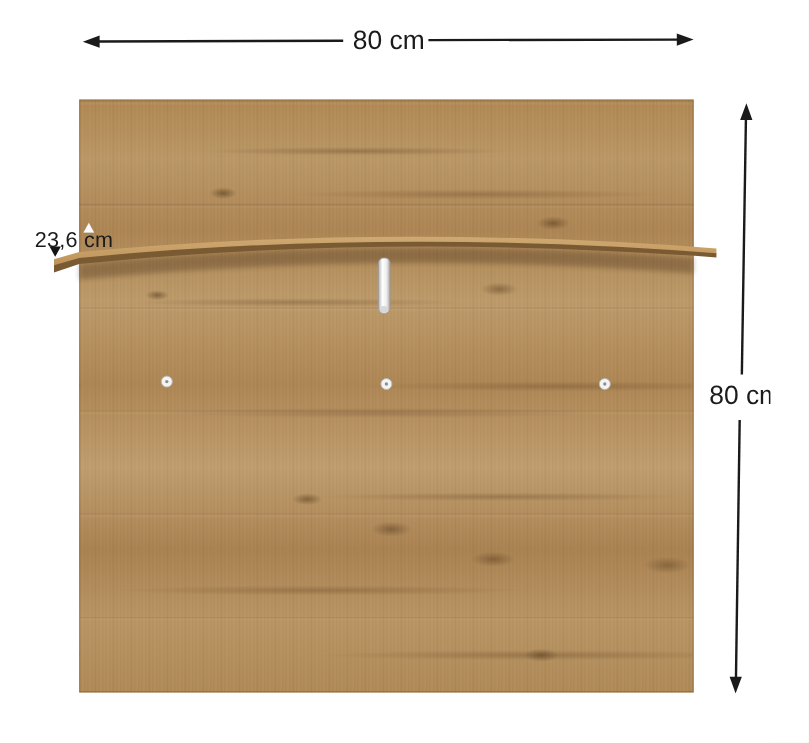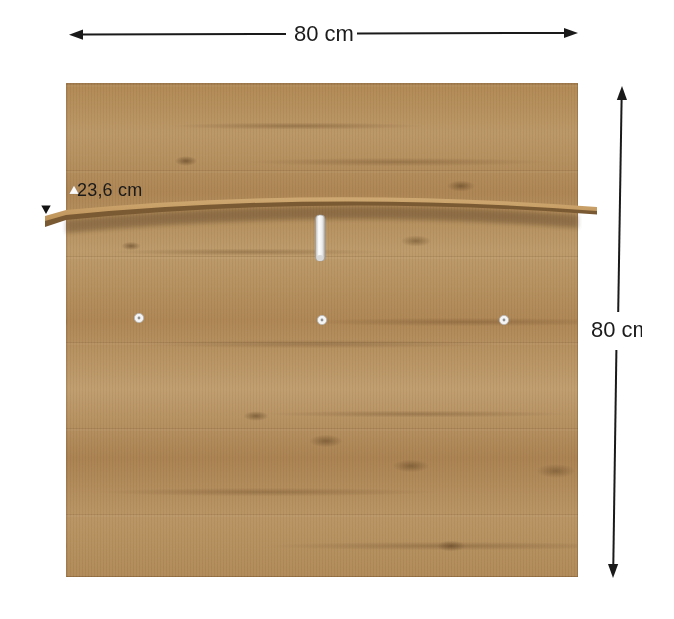--- a/index.html
+++ b/index.html
@@ -37,21 +37,21 @@
   }
   
   .overlay{position:absolute;left:0;top:0;width:674px;height:619px;}
   
   .dim-label{
     position:absolute;color:#1b1b1b;white-space:nowrap;
     font-family:"Liberation Sans","DejaVu Sans",sans-serif;
   }
   .dim-top{left:280px;top:21px;width:88px;text-align:center;font-size:22px;}
   .dim-right{left:591px;top:317px;font-size:22px;}
-  .dim-shelf{left:29px;top:180px;font-size:18px;letter-spacing:.2px;margin-left:48px;}
+  .dim-shelf{left:29px;top:190px;font-size:18px;letter-spacing:.2px;}
 </style>
 </head>
 <body>
 
 <div class="stage">
 
   <div class="panel"></div>
 
   <svg class="overlay" viewBox="0 0 674 619">
     <defs>

